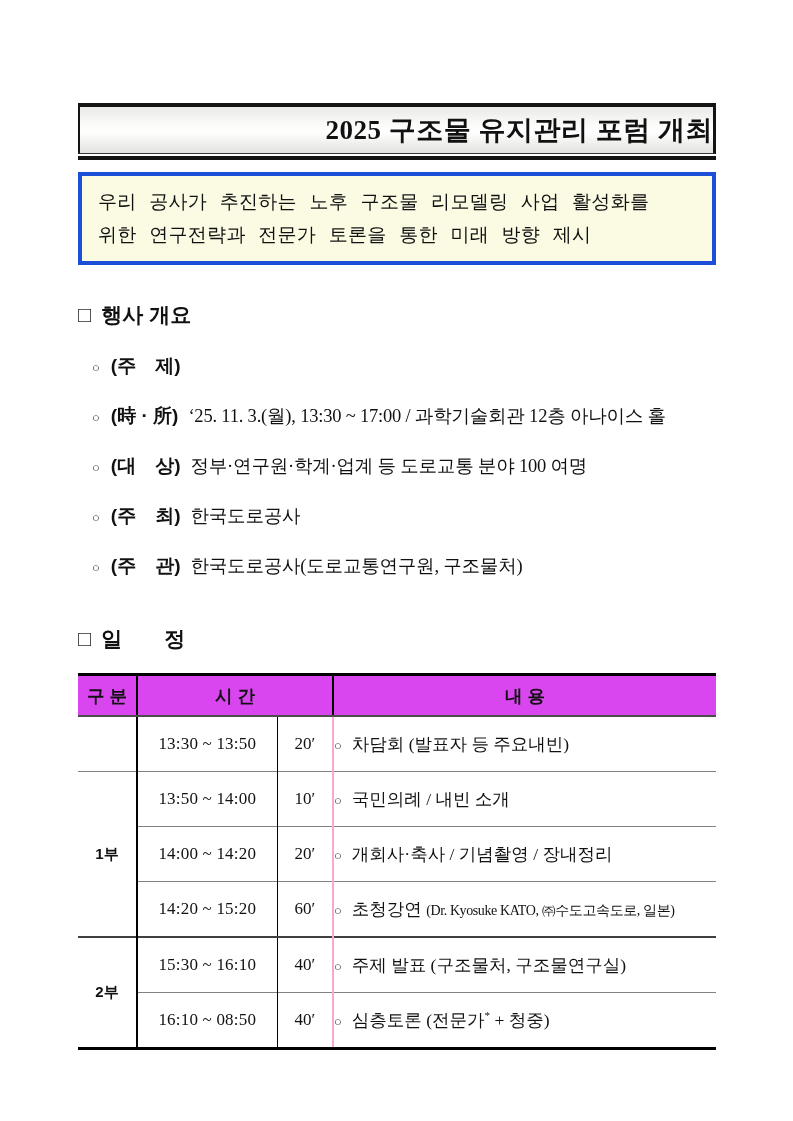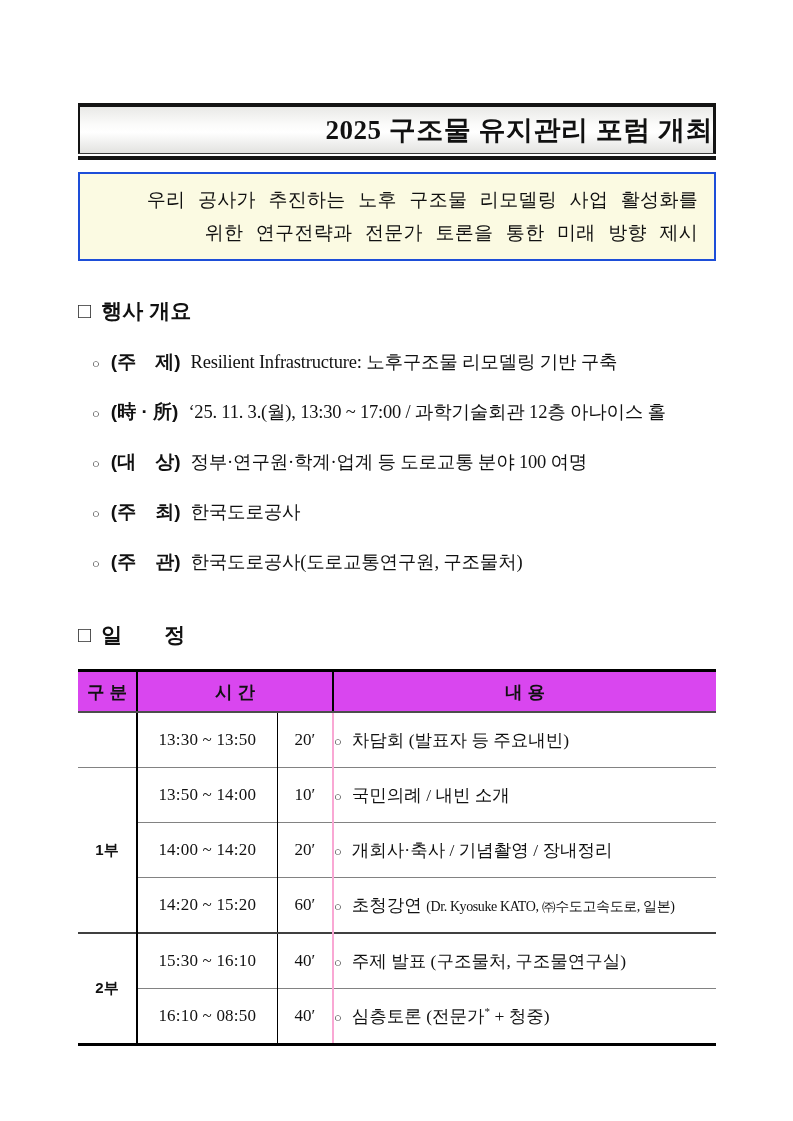--- a/index.html
+++ b/index.html
@@ -23,26 +23,26 @@
     font-size:27px; letter-spacing:0.5px;margin-top:23px;
   }
   .title-box::after {
     content:""; position:absolute; left:-2px; right:-3px; bottom:-7px;
     border-bottom:4px solid #141414;
   }
 
   
   .summary-box {
     margin-top:18px;
-    border:2px solid #1d4ed8;
+    border:4px solid #1d4ed8;
     background:#fbfae2;
     padding:9px 16px 10px 16px;
     font-family:"Liberation Sans", sans-serif;
     font-size:19px; font-weight:500; line-height:33px;
-    letter-spacing:0.3px; word-spacing:7px;text-align:right;
+    letter-spacing:0.3px; word-spacing:7px;
   }
 
   
   .section-heading {
     margin-top:36px;
     font-family:"Liberation Sans", sans-serif;
     font-weight:800; font-size:21px; white-space:pre;
   }
   .section-heading .sq {
     font-weight:400; color:#2e2e2e; font-size:22px; margin-right:10px;
@@ -107,21 +107,20 @@
     <div>우리 공사가 추진하는 노후 구조물 리모델링 사업 활성화를</div>
     <div>위한 연구전략과 전문가 토론을 통한 미래 방향 제시</div>
   </div>
 
   <div class="section-heading"><span class="sq">□</span><span>행사 개요</span></div>
 
   <div class="bullets">
     <div class="bullet-row">
       <span class="circ">○</span>
       <span class="blabel">(주　제)</span>
-      <span class="bvalue">Resilient Infrastructure: 노후구조물 리모델링 기반 구축</span>
     </div>
     <div class="bullet-row">
       <span class="circ">○</span>
       <span class="blabel">(時 · 所)</span>
       <span class="bvalue">‘25. 11. 3.(월), 13:30 ~ 17:00 / 과학기술회관 12층 아나이스 홀</span>
     </div>
     <div class="bullet-row">
       <span class="circ">○</span>
       <span class="blabel">(대　상)</span>
       <span class="bvalue">정부·연구원·학계·업계 등 도로교통 분야 100 여명</span>

